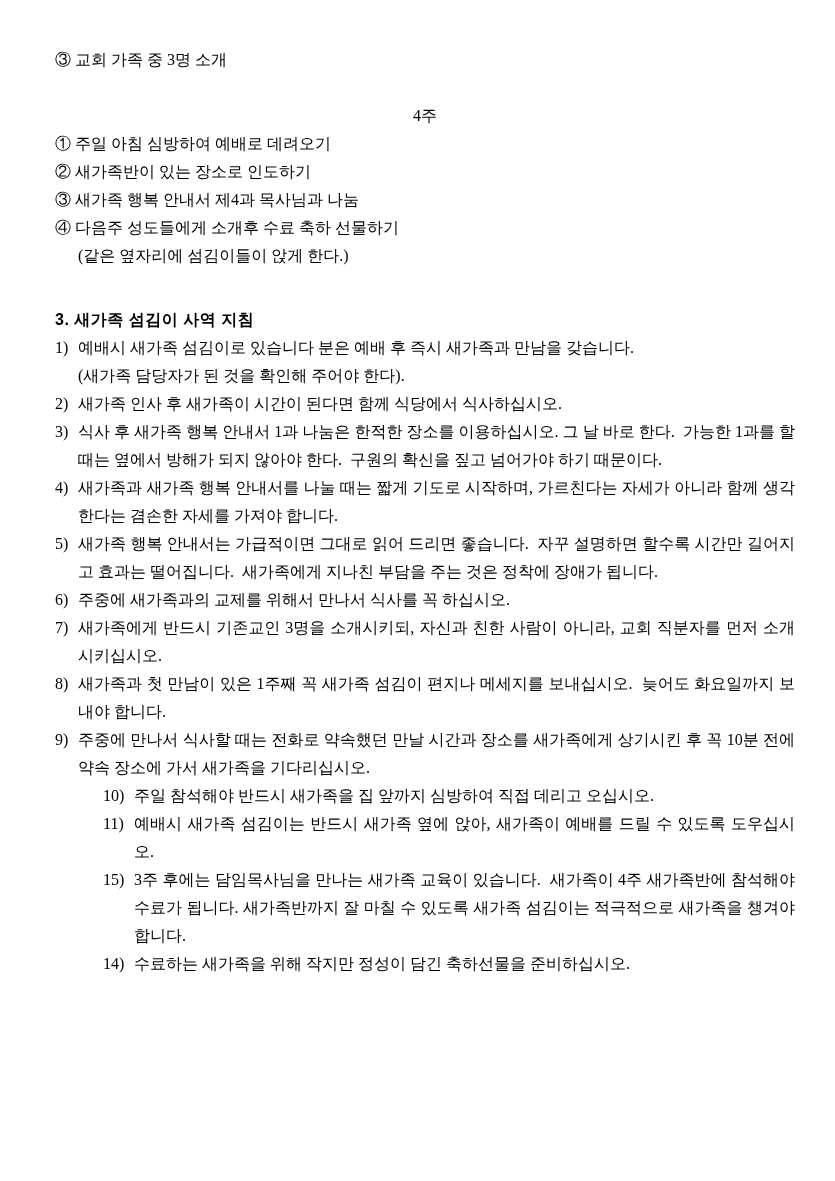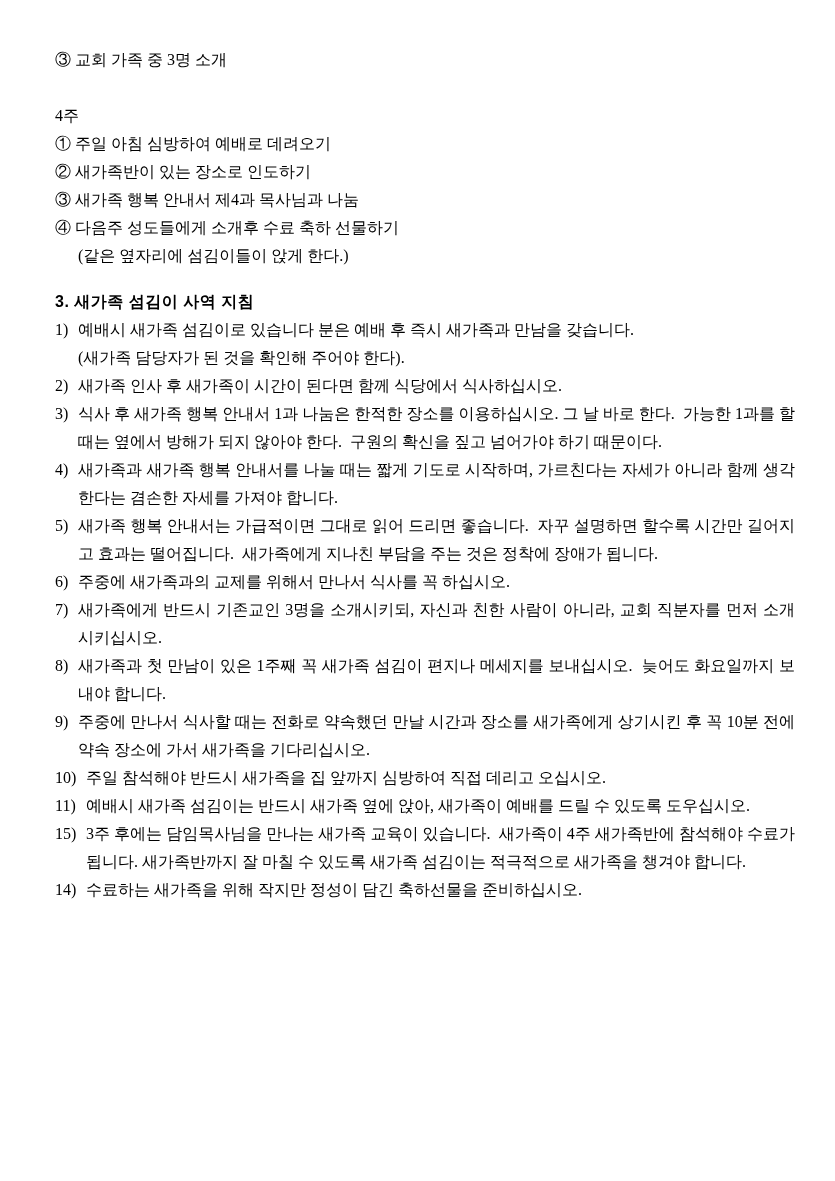--- a/index.html
+++ b/index.html
@@ -17,42 +17,44 @@
     font-family: "Liberation Serif", "DejaVu Serif", serif;
     font-size: 16px;
     line-height: 28px;
     padding: 46px 40px 4px 55px;
   }
   .top-line {
     margin-bottom: 28px;
   }
   .week4-title {
     margin-top: 0;
+    text-align: center;
   }
   .week4-item { }
   .week4-note {
     padding-left: 23px;
   }
   .section-heading {
-    margin-top: 18px;
+    margin-top: 36px;
     font-family: "Liberation Sans", "DejaVu Sans", sans-serif;
     font-weight: bold;
     font-size: 16px;
     letter-spacing: 0.5px;
   }
   .list-item {
     display: flex;
     align-items: flex-start;
   }
   .item-number {
     flex: 0 0 23px;
     white-space: nowrap;
   }
   .list-item.wide .item-number {
     flex: 0 0 31px;
+    margin-left: 48px;
   }
   .item-body {
     flex: 1 1 auto;
     min-width: 0;
   }
   .item-text {
     text-align: justify;
     white-space: pre-wrap;
     word-break: normal;
   }

